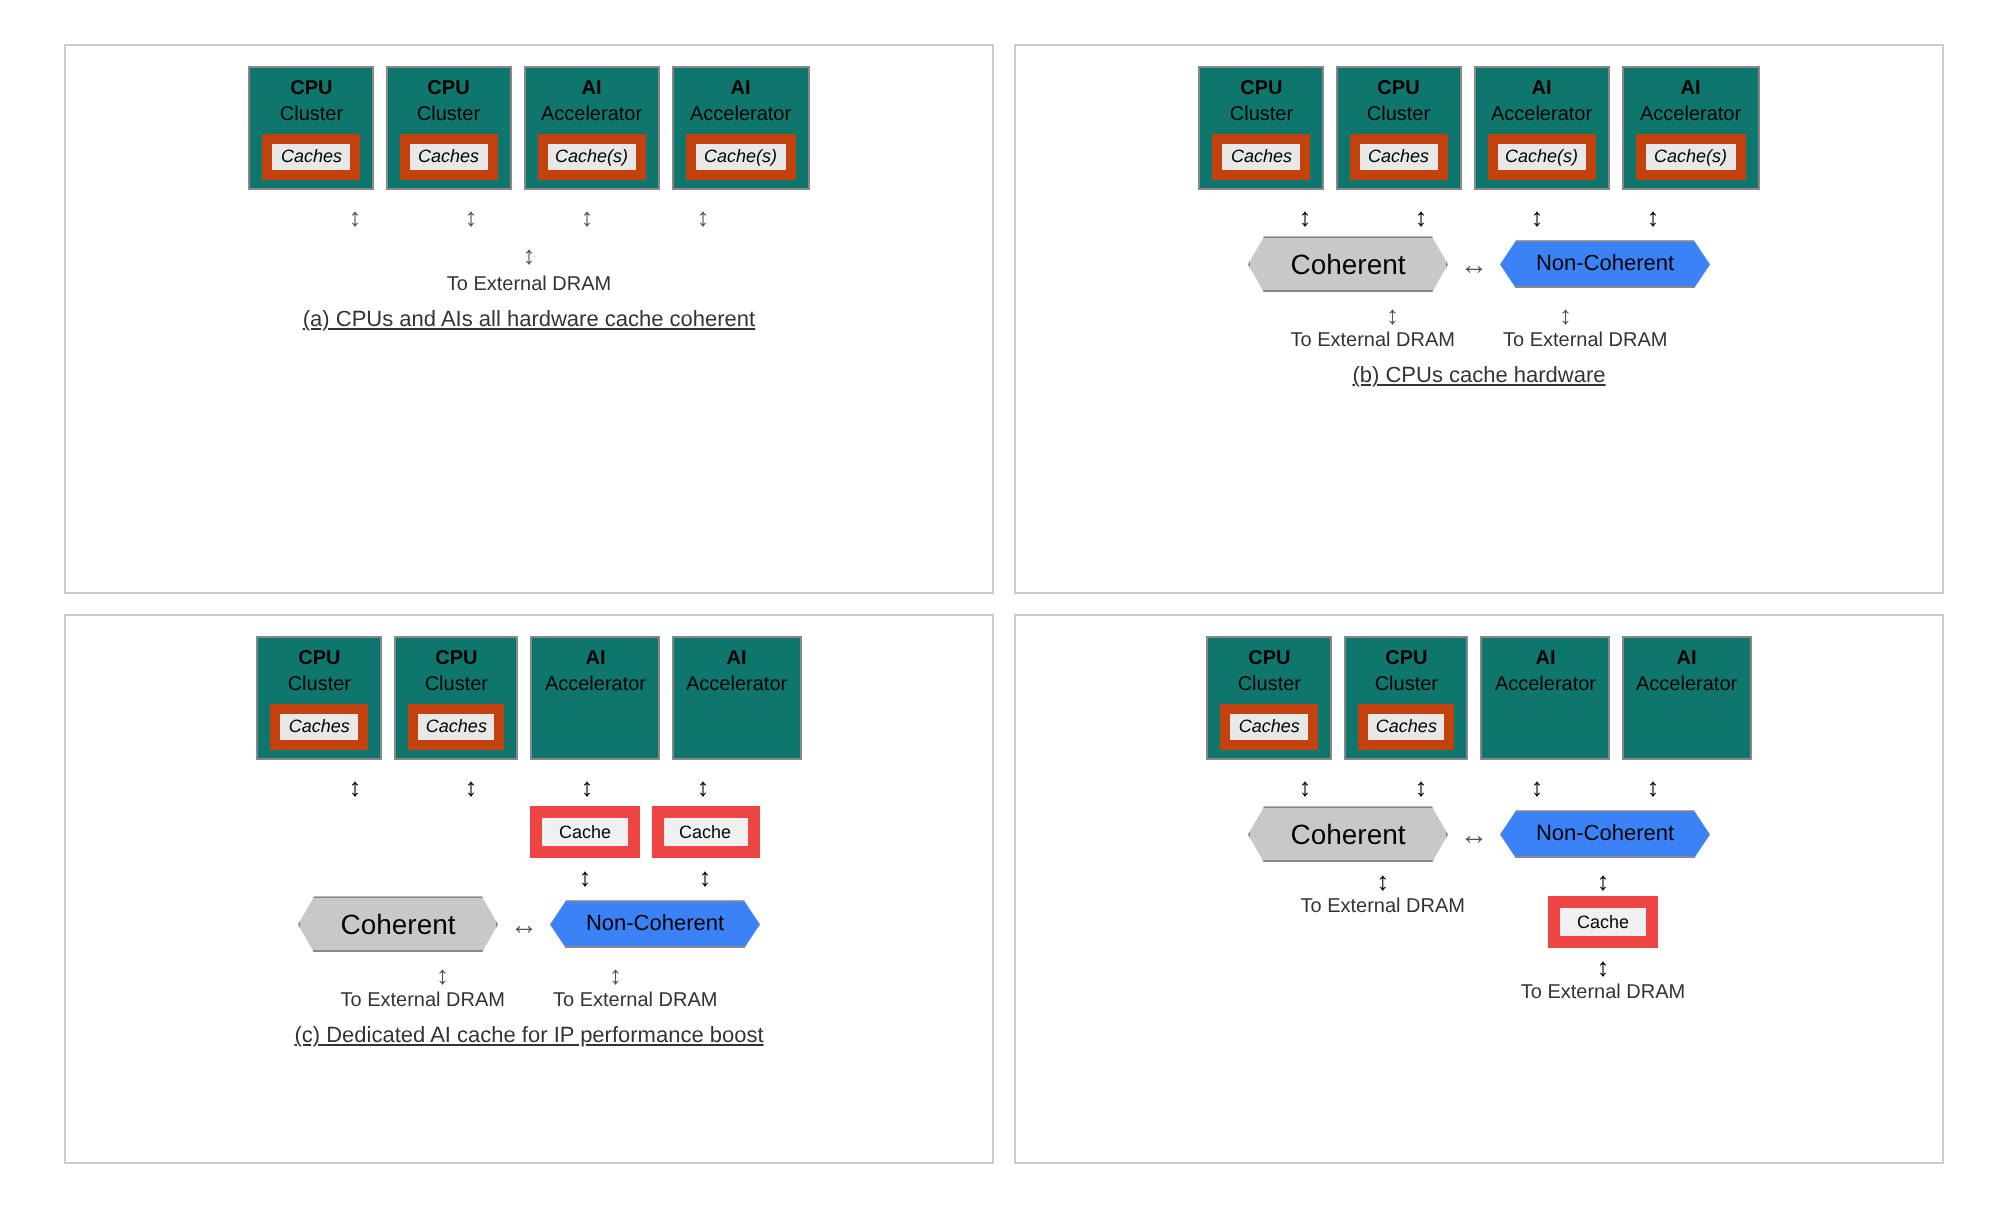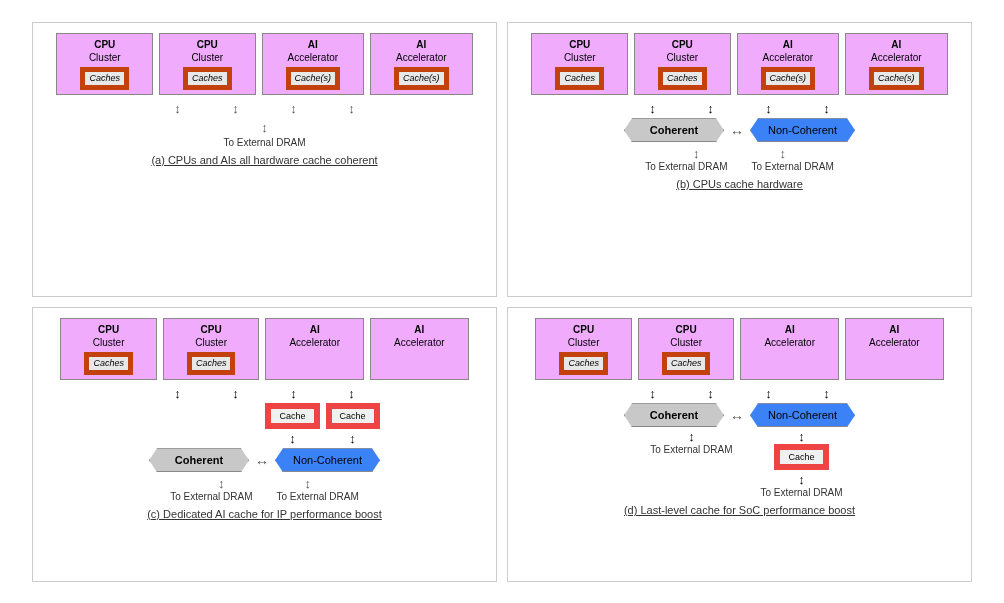--- a/index.html
+++ b/index.html
@@ -39,22 +39,22 @@
       text-decoration: underline;
     }
     
     .top-boxes {
       display: flex;
       gap: 6px;
       margin-bottom: 6px;
     }
     .unit-box {
       border: 1px solid #888;
-      background: #f0abfc;
-      padding: 4px 23px;
+      background: #0f766e;
+      padding: 4px 6px;
       text-align: center;
       min-width: 52px;
       font-size: 10px;
       line-height: 1.3;
     }
     .unit-box .unit-title {
       font-weight: bold;
       font-size: 10px;
     }
     .unit-box .unit-sub {
@@ -77,24 +77,23 @@
       padding: 5px 0;
       font-size: 11px;
       text-align: center;
       clip-path: polygon(10px 0%, calc(100% - 10px) 0%, 100% 50%, calc(100% - 10px) 100%, 10px 100%, 0% 50%);
     }
     .banner-medium {
       width: 100px;
       background: #c8c8c8;
       border: 1px solid #888;
       padding: 5px 0;
-      font-size: 11px;
+      font-size: 14px;
       text-align: center;
       clip-path: polygon(8px 0%, calc(100% - 8px) 0%, 100% 50%, calc(100% - 8px) 100%, 8px 100%, 0% 50%);
-      font-weight: bold;
     }
     .banner-medium-right {
       width: 105px;
       background: #3b82f6;
       border: 1px solid #888;
       padding: 5px 0;
       font-size: 11px;
       text-align: center;
       clip-path: polygon(8px 0%, calc(100% - 8px) 0%, 100% 50%, calc(100% - 8px) 100%, 8px 100%, 0% 50%);
     }
@@ -312,16 +311,15 @@
         <div style="font-size:10px;color:#333;">To External DRAM</div>
       </div>
 
       <div style="display:flex;flex-direction:column;align-items:center;margin-left:8px;">
         <div style="font-size:13px;">↕</div>
         <div class="small-cache-box">Cache</div>
         <div style="font-size:13px;">↕</div>
         <div style="font-size:10px;color:#333;">To External DRAM</div>
       </div>
     </div>
-    <div class="diagram-title">(d) Last-level cache for SoC performance boost</div>
   </div>
 
 </div>
 
 </body></html>

